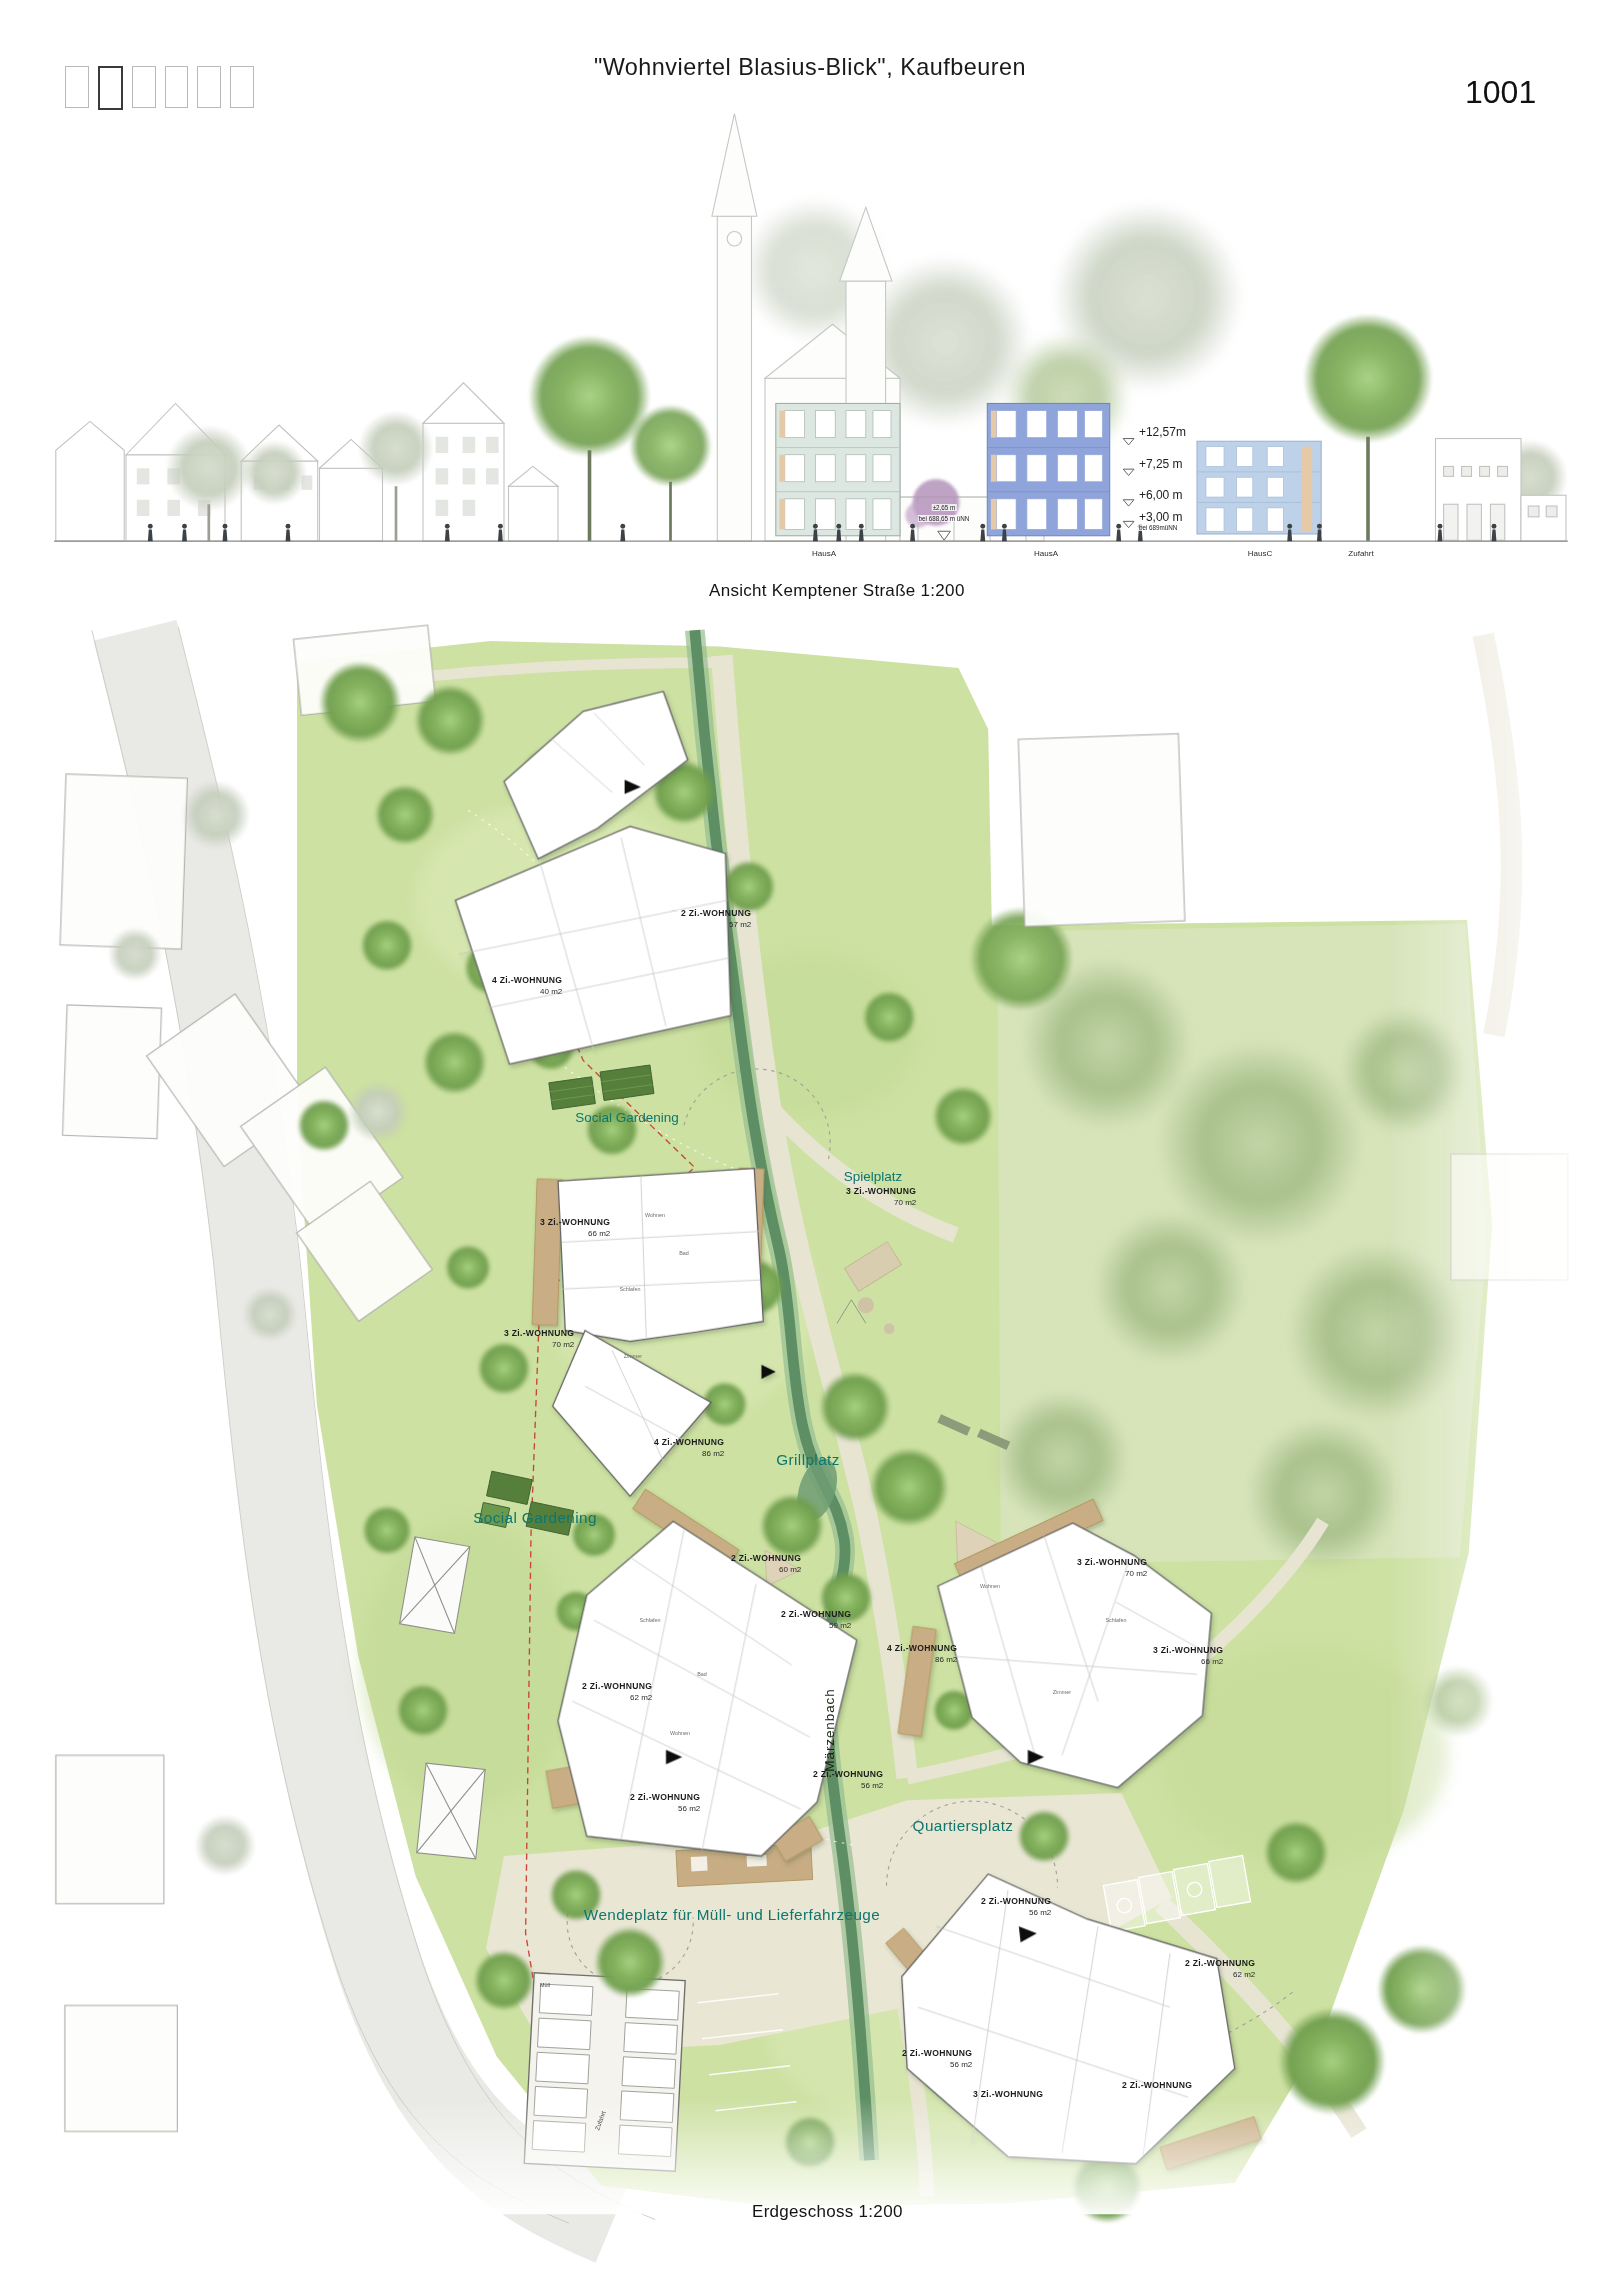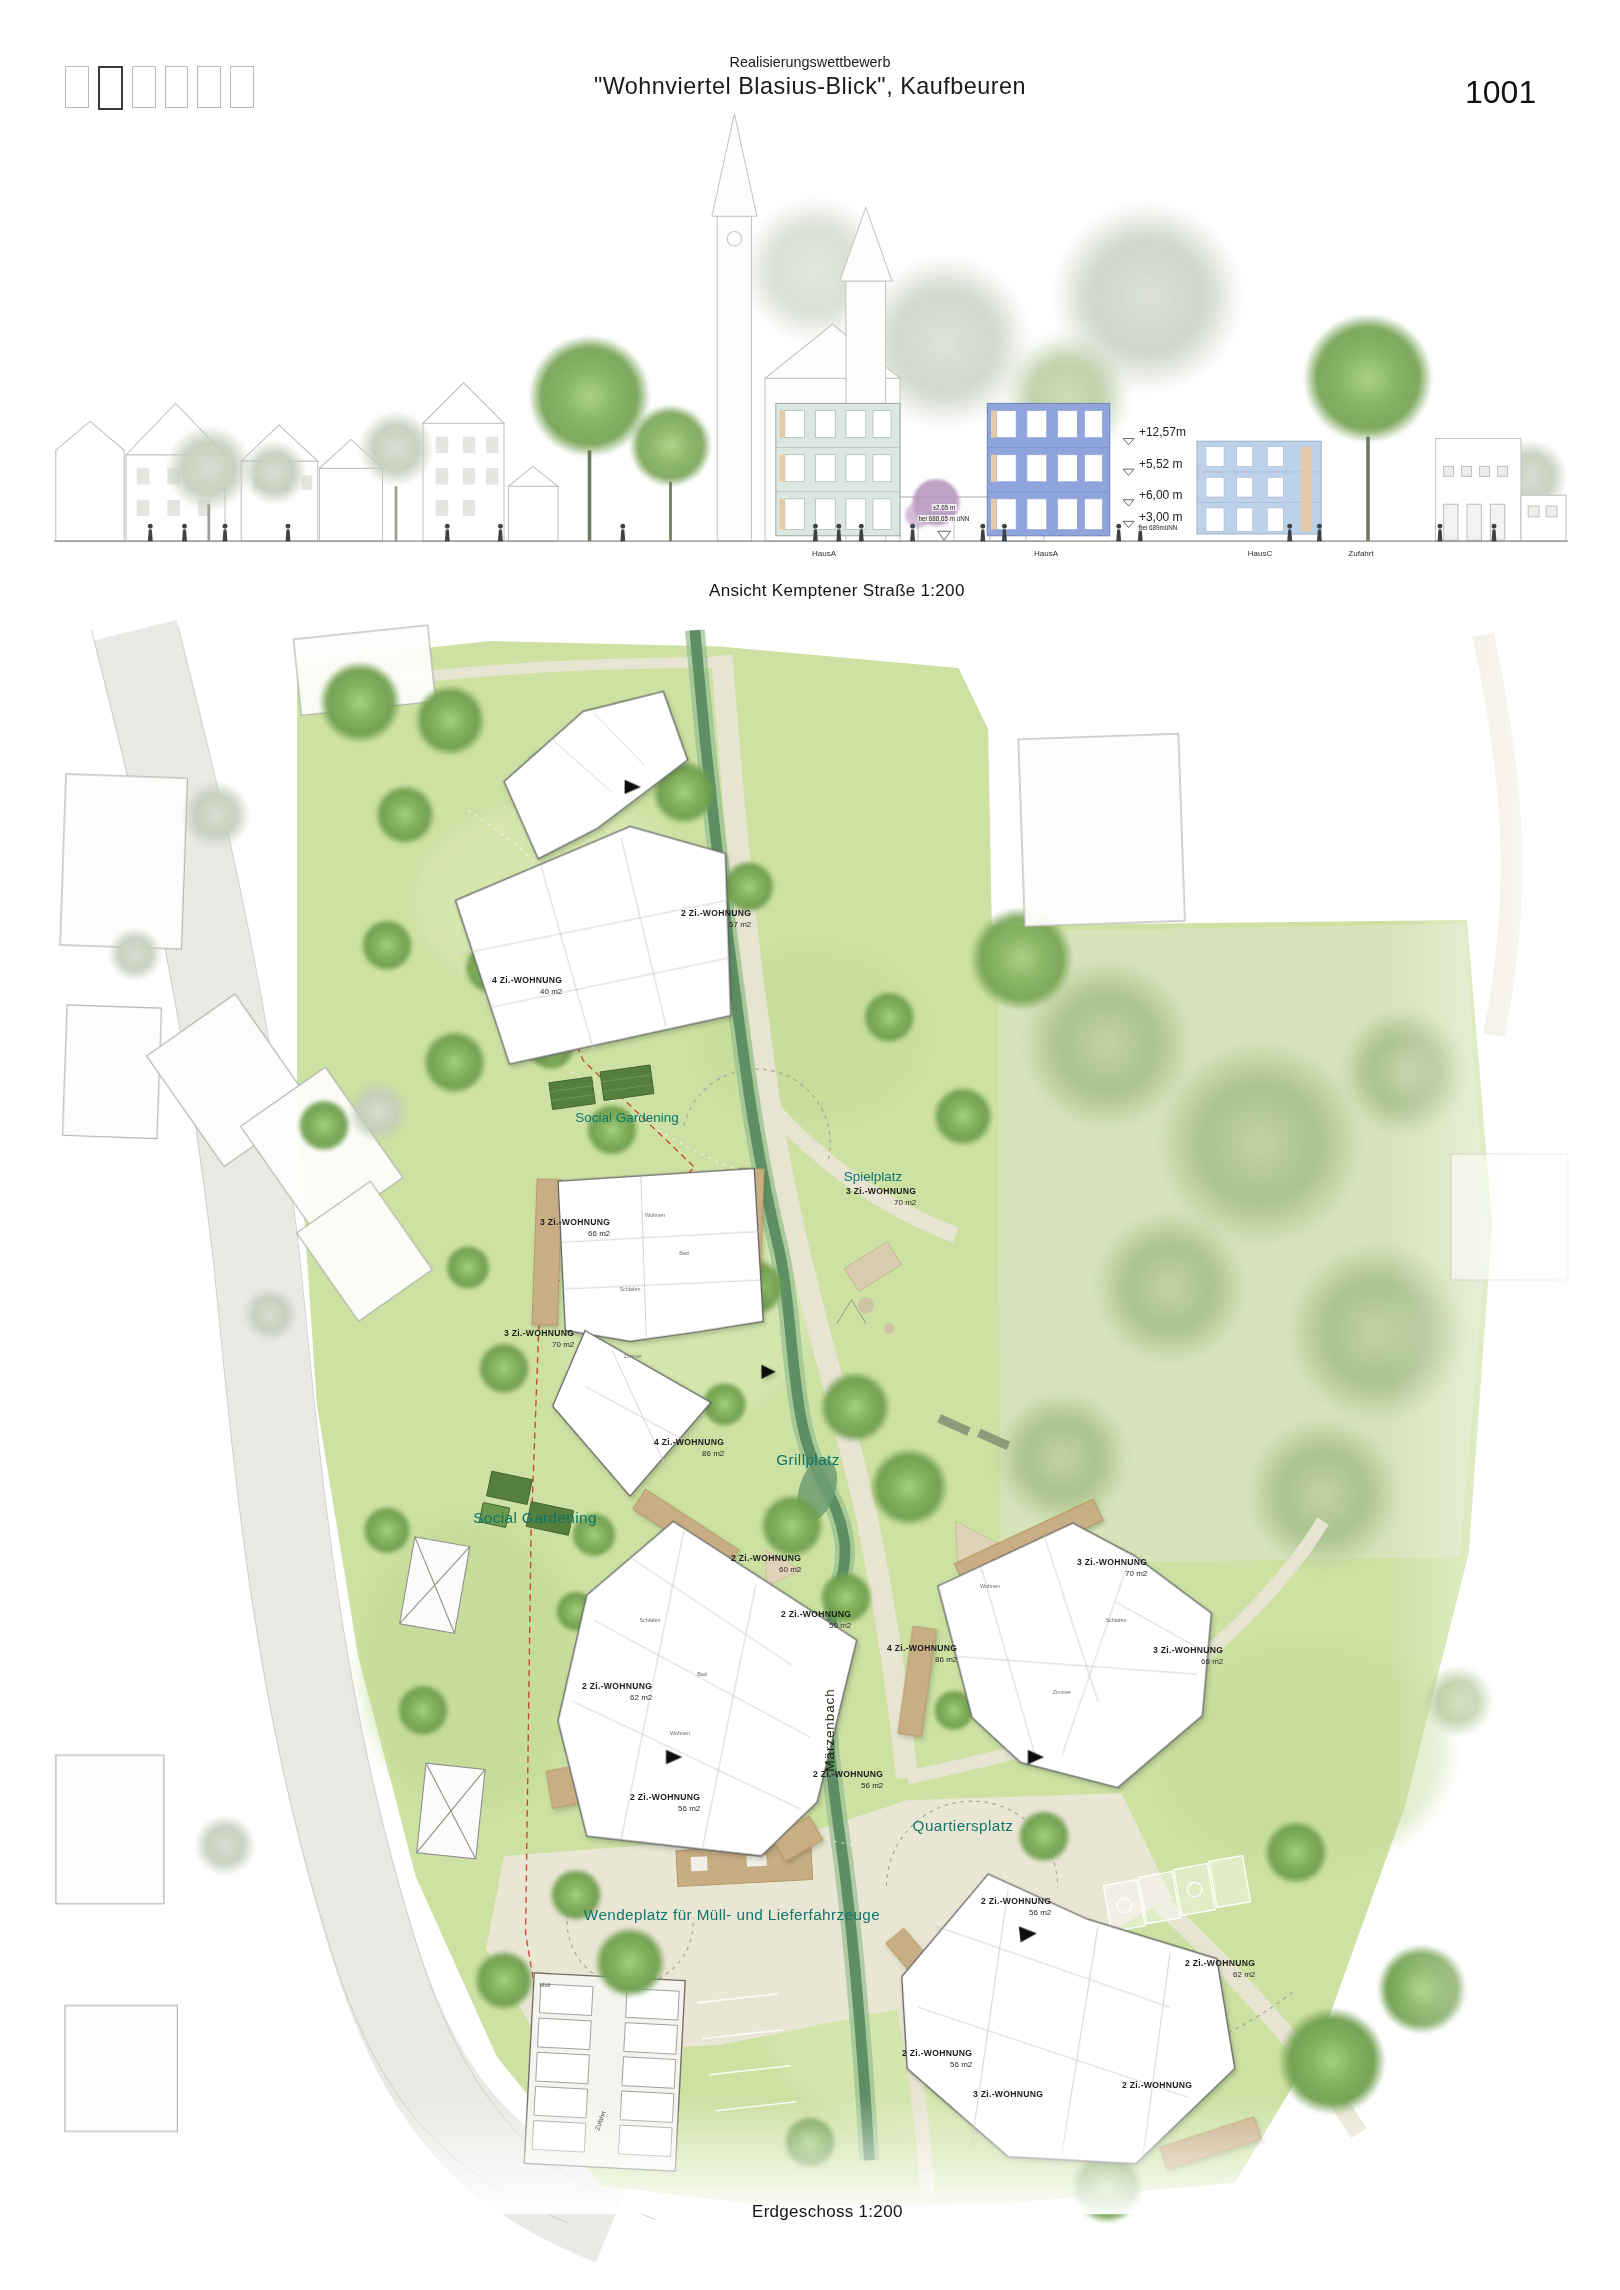--- a/index.html
+++ b/index.html
@@ -34,21 +34,20 @@
 <div id="logo">
   <div class="cell"></div>
   <div class="cell active"></div>
   <div class="cell"></div>
   <div class="cell"></div>
   <div class="cell"></div>
   <div class="cell"></div>
 </div>
 
 <div id="header-title">
-  <div class="l1">Realisierungswettbewerb</div>
   <div class="l2">"Wohnviertel Blasius-Blick", Kaufbeuren</div>
 </div>
 
 <div id="board-number">1001</div>
 
 <svg class="abs" style="left:0;top:0" width="1620" height="2291" viewBox="0 0 1800 2545">
   <defs>
     <radialGradient id="gBright">
       <stop offset="0%" stop-color="#a6d080"></stop>
       <stop offset="45%" stop-color="#82b05b"></stop>
@@ -557,21 +556,21 @@
 
 <div class="lbl hauslbl" style="left:824px;top:553px">HausA</div>
 <div class="lbl hauslbl" style="left:1046px;top:553px">HausA</div>
 <div class="lbl hauslbl" style="left:1260px;top:553px">HausC</div>
 <div class="lbl hauslbl" style="left:1361px;top:553px">Zufahrt</div>
 
 <div class="dim dim-sm dimc" style="left:944px;top:504px">±2,65 m</div>
 <div class="dim dim-sm dimc" style="left:944px;top:515px">bei 688,65 m üNN</div>
 
 <div class="dim" style="left:1138px;top:425px">+12,57m</div>
-<div class="dim" style="left:1138px;top:457px">+5,52 m</div>
+<div class="dim" style="left:1138px;top:457px">+7,25 m</div>
 <div class="dim" style="left:1138px;top:488px">+6,00 m</div>
 <div class="dim" style="left:1138px;top:510px">+3,00 m</div>
 <div class="dim dim-sm" style="left:1138px;top:524px">bei 689müNN</div>
 
 <div class="lbl-left caption" style="left:709px;top:581px">Ansicht Kemptener Straße 1:200</div>
 
 <div class="lbl place-sm" style="left:627px;top:1117px">Social Gardening</div>
 <div class="lbl place-sm" style="left:873px;top:1176px">Spielplatz</div>
 <div class="lbl place" style="left:808px;top:1460px">Grillplatz</div>
 <div class="lbl place" style="left:535px;top:1518px">Social Gardening</div>

